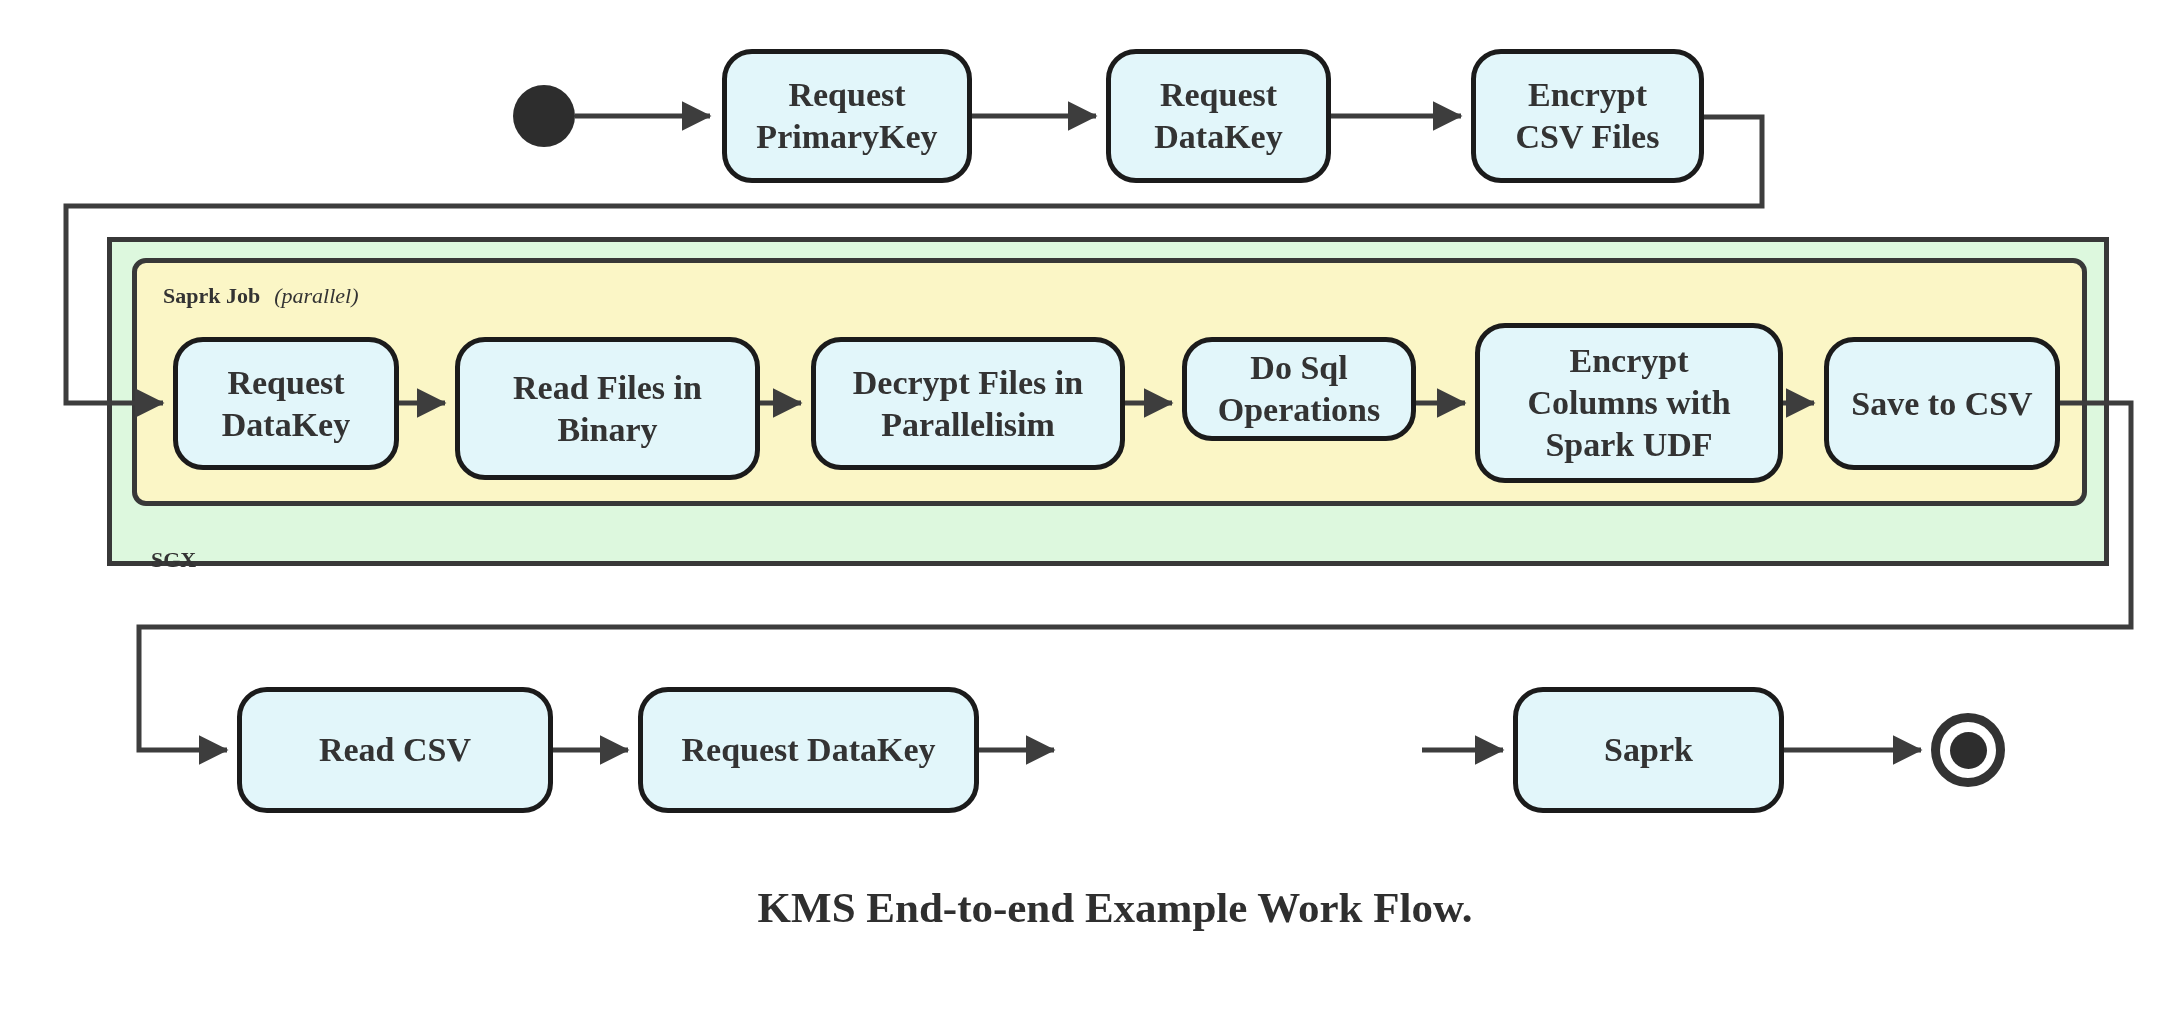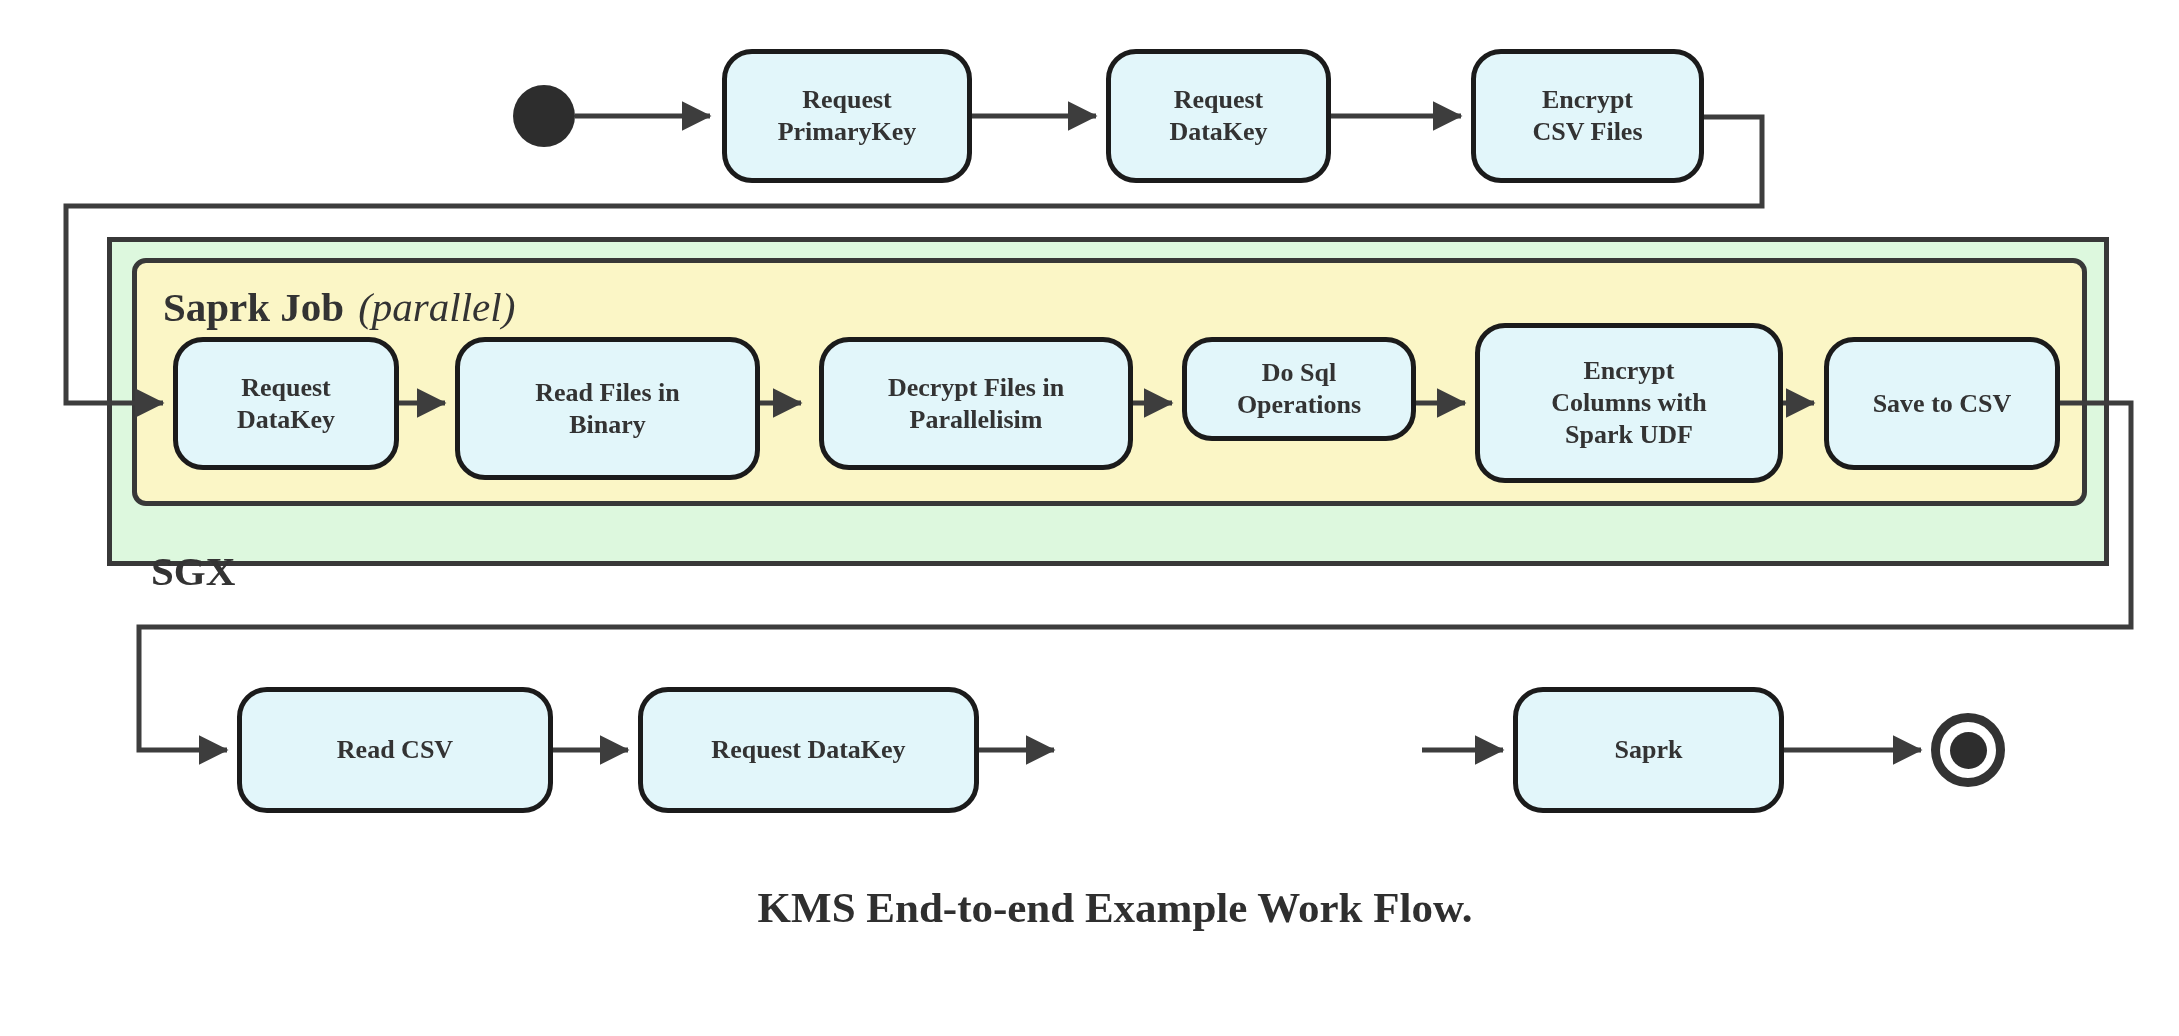--- a/index.html
+++ b/index.html
@@ -29,21 +29,21 @@
     left: 132px; top: 258px;
     width: 1955px; height: 248px;
     background: #fbf6c6;
     border: 5px solid #383838;
     border-radius: 14px;
     box-sizing: border-box;
   }
   .container-label {
     position: absolute;
     color: #333333;
-    font-size: 41px;
+    font-size: 22px;
     font-weight: bold;
     white-space: nowrap;
   }
   .spark-label { left: 163px; top: 283px; }
   .spark-label .qualifier {
     font-weight: normal;
     font-style: italic;
     margin-left: 14px;
   }
   .sgx-label { left: 151px; top: 547px; }
@@ -59,21 +59,21 @@
     position: absolute;
     box-sizing: border-box;
     background: #e2f6fa;
     border: 5px solid #1b1b1b;
     border-radius: 30px;
     display: flex;
     align-items: center;
     justify-content: center;
     text-align: center;
     color: #333333;
-    font-size: 26px;
+    font-size: 34px;
     font-weight: bold;
     line-height: 1.23;
     white-space: pre-line;
   }
   
   .start-state {
     position: absolute;
     left: 513px; top: 85px;
     width: 62px; height: 62px;
     border-radius: 50%;
@@ -151,21 +151,21 @@
 PrimaryKey</div>
   <div class="node" style="left:1106px; top:49px; width:225px; height:134px;">Request
 DataKey</div>
   <div class="node" style="left:1471px; top:49px; width:233px; height:134px;">Encrypt
 CSV Files</div>
 
   <div class="node" style="left:173px; top:337px; width:226px; height:133px;">Request
 DataKey</div>
   <div class="node" style="left:455px; top:337px; width:305px; height:143px;">Read Files in
 Binary</div>
-  <div class="node" style="left:811px; top:337px; width:314px; height:133px;margin-left:8px;">Decrypt Files in
+  <div class="node" style="left:811px; top:337px; width:314px; height:133px;">Decrypt Files in
 Parallelisim</div>
   <div class="node" style="left:1182px; top:337px; width:234px; height:104px;">Do Sql
 Operations</div>
   <div class="node" style="left:1475px; top:323px; width:308px; height:160px;">Encrypt
 Columns with
 Spark UDF</div>
   <div class="node" style="left:1824px; top:337px; width:236px; height:133px;">Save to CSV</div>
 
   <div class="node" style="left:237px; top:687px; width:316px; height:126px;text-align:right;">Read CSV</div>
   <div class="node" style="left:638px; top:687px; width:341px; height:126px;">Request DataKey</div>

